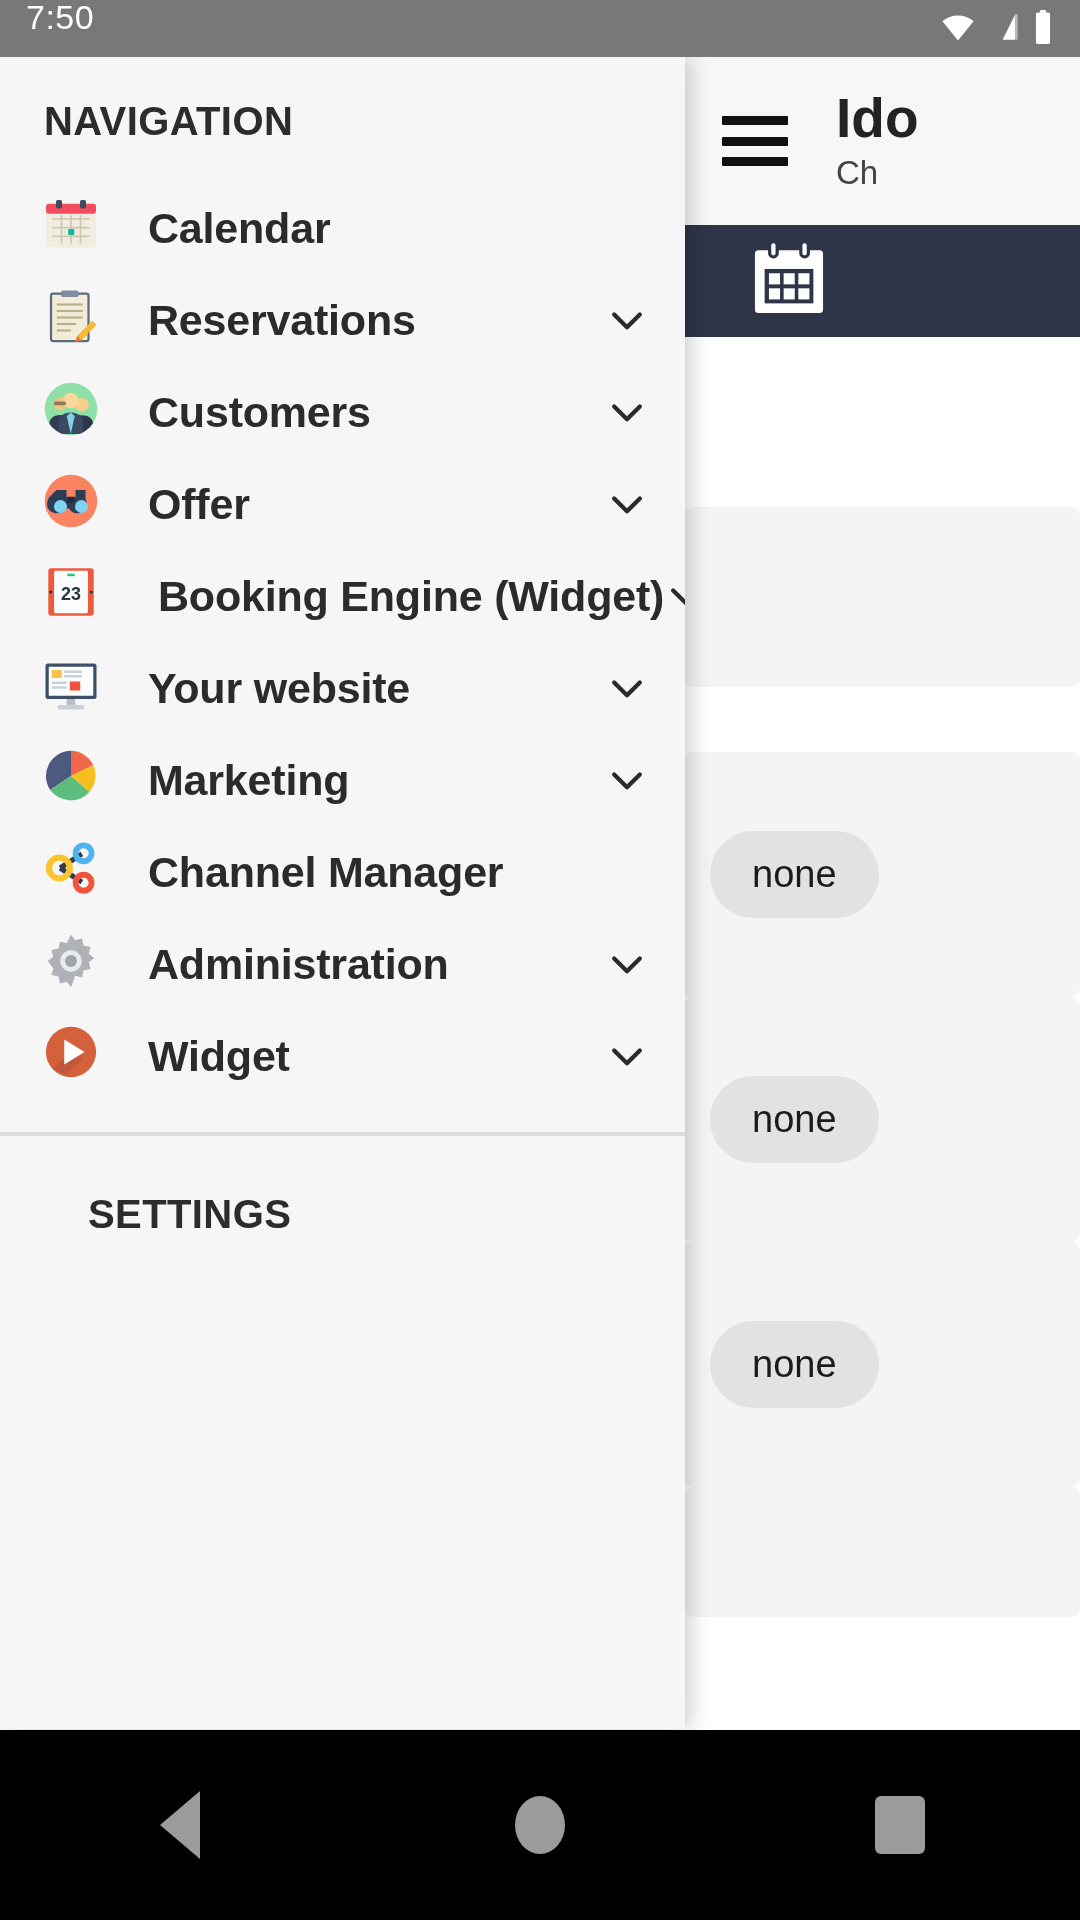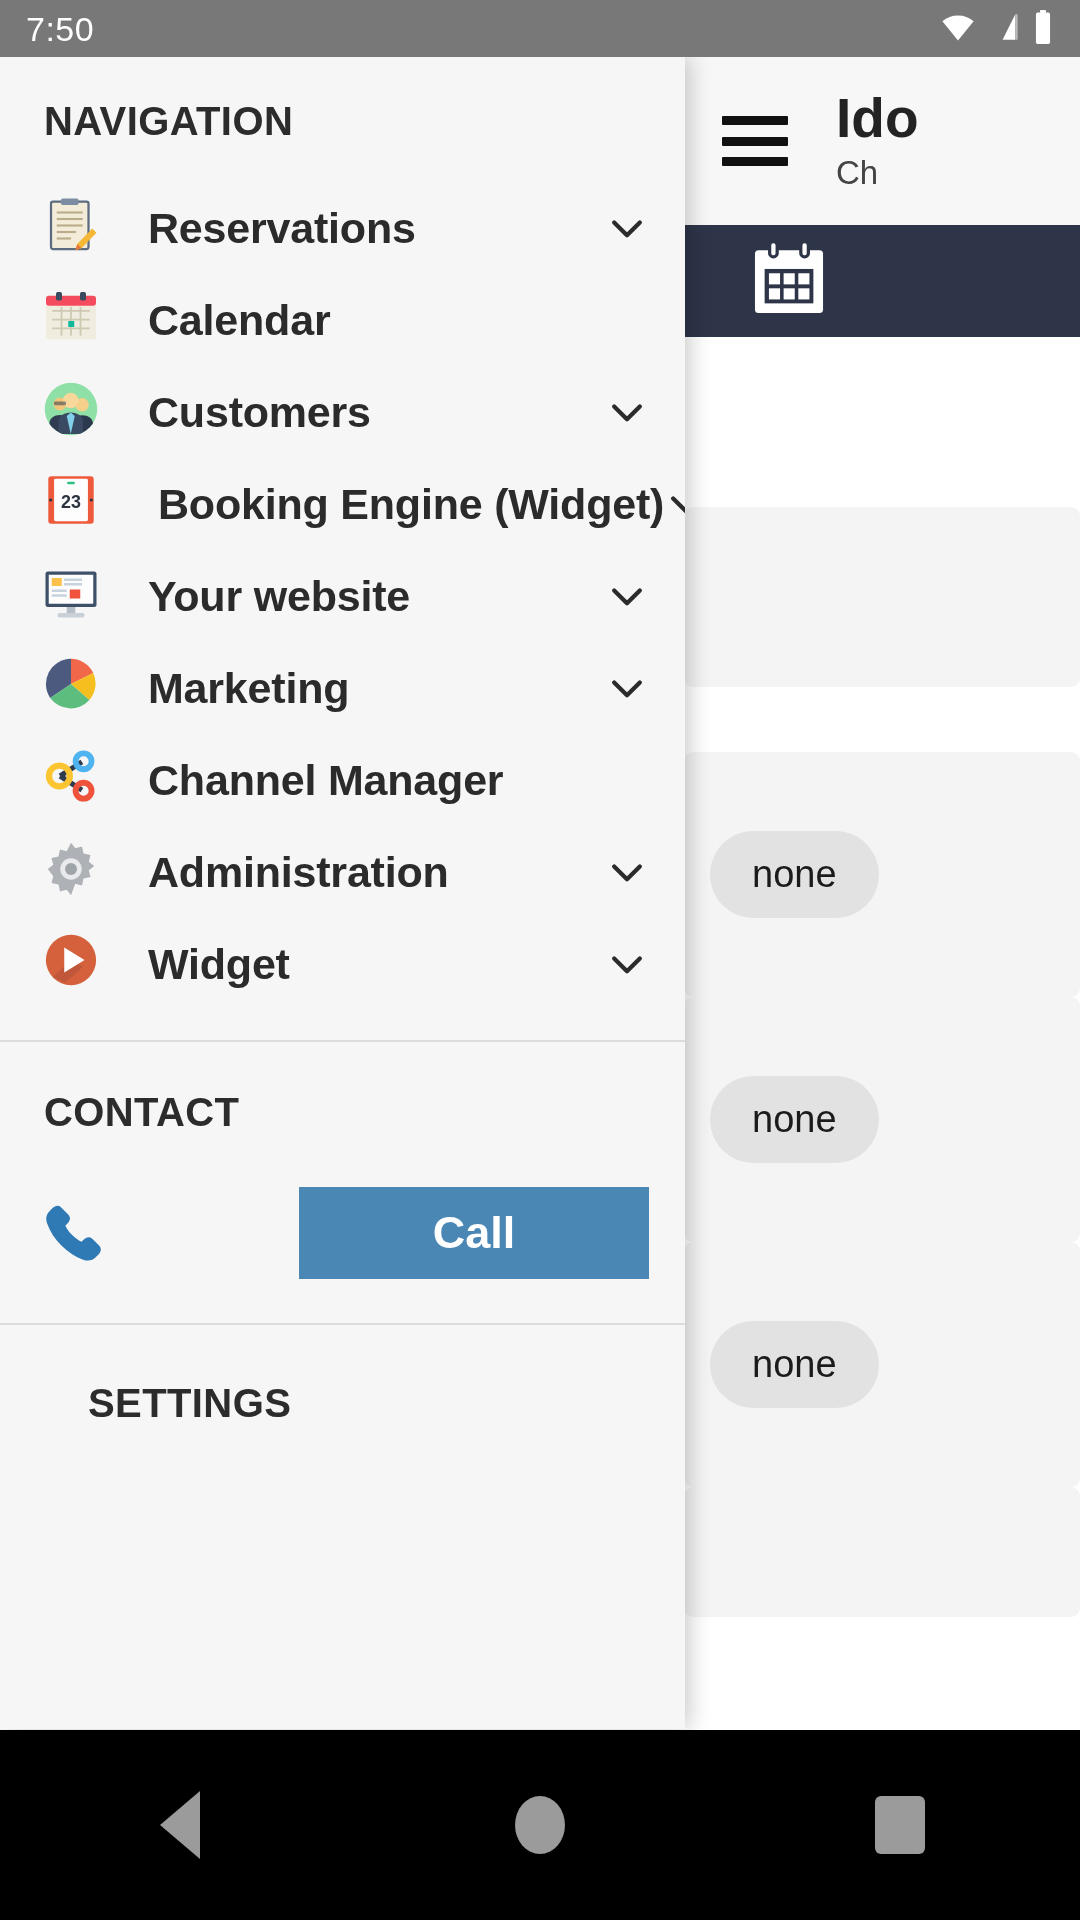--- a/index.html
+++ b/index.html
@@ -8,21 +8,21 @@
     background:#ffffff;
     font-family:"Liberation Sans", sans-serif;
     overflow:hidden;
   }
   #screen { position:relative; width:1080px; height:1920px; overflow:hidden; background:#fff; }
 
   
   .statusbar {
     position:absolute; top:0; left:0; width:1080px; height:57px;
     background:#787878; color:#fff;
-    display:flex; align-items:center; justify-content:space-between;
+    display:flex; justify-content:space-between;
     padding:0 26px;
     z-index:60;
   }
   .status-time { font-size:34px; font-weight:400; letter-spacing:0.5px; line-height:1; }
   .status-icons { display:flex; align-items:center; gap:11px; }
 
   
   .app-bg { position:absolute; top:57px; left:0; width:1080px; height:1800px; background:#fff; }
   .app-header {
     position:absolute; top:0; left:684px; width:396px; height:168px;
@@ -171,60 +171,60 @@
   </div>
 
   <div class="drawer">
 
     <div class="nav-section">
       <div class="section-title">NAVIGATION</div>
 
       <div class="nav-item">
         <span class="nav-icon">
           <svg width="60" height="60" viewBox="0 0 24 24">
-            <rect x="4" y="2.6" width="15" height="19" rx="0.8" fill="#f3ecd8" stroke="#5b6b80" stroke-width="0.9"></rect>
-            <rect x="8" y="1.4" width="7" height="2.6" rx="0.7" fill="#7b8ca3"></rect>
-            <g stroke="#b9ad8c" stroke-width="0.85">
-              <line x1="6.3" y1="7" x2="16.7" y2="7"></line>
-                <line x1="6.3" y1="9.6" x2="16.7" y2="9.6"></line>
-              <line x1="6.3" y1="12.2" x2="16.7" y2="12.2"></line>
-                <line x1="6.3" y1="14.8" x2="14" y2="14.8"></line>
-              <line x1="6.3" y1="17.4" x2="12" y2="17.4"></line>
-            </g>
-            <path d="M14.5 19.6 L20.5 13.4 L22.2 15.1 L16.2 21.3 L13.8 22z" fill="#f5b836"></path>
-            <path d="M13.8 22 L14.5 19.6 L16.2 21.3z" fill="#e8743b"></path>
-          </svg>
-        </span>
-        <span class="nav-label">Reservations</span>
-        <span class="chev">
-          <svg width="44" height="44" viewBox="0 0 24 24" fill="none" stroke="#2b2b2b" stroke-width="2.3" stroke-linecap="round" stroke-linejoin="round">
-              <polyline points="5 9 12 16 19 9"></polyline>
-            </svg>
-        </span>
-      </div>
-
-      <div class="nav-item">
-        <span class="nav-icon">
-          <svg width="60" height="60" viewBox="0 0 24 24">
             <rect x="2" y="3.5" width="20" height="17.5" rx="1.2" fill="#f0ece0"></rect>
             <rect x="2" y="3.5" width="20" height="4" rx="1.2" fill="#f54b5e"></rect>
             <rect x="6" y="2" width="2.4" height="3.4" rx="0.7" fill="#3b4a5e"></rect>
             <rect x="15.6" y="2" width="2.4" height="3.4" rx="0.7" fill="#3b4a5e"></rect>
             <g stroke="#cfc8b2" stroke-width="0.7">
               <line x1="4.5" y1="9.5" x2="19.5" y2="9.5"></line>
                 <line x1="4.5" y1="13" x2="19.5" y2="13"></line>
               <line x1="4.5" y1="16.5" x2="19.5" y2="16.5"></line>
               <line x1="8.2" y1="8" x2="8.2" y2="19.5"></line>
                 <line x1="12" y1="8" x2="12" y2="19.5"></line>
               <line x1="15.8" y1="8" x2="15.8" y2="19.5"></line>
             </g>
             <rect x="10.9" y="13.6" width="2.4" height="2.4" fill="#12b89a"></rect>
           </svg>
         </span>
         <span class="nav-label">Calendar</span>
+      </div>
+
+      <div class="nav-item">
+        <span class="nav-icon">
+          <svg width="60" height="60" viewBox="0 0 24 24">
+            <rect x="4" y="2.6" width="15" height="19" rx="0.8" fill="#f3ecd8" stroke="#5b6b80" stroke-width="0.9"></rect>
+            <rect x="8" y="1.4" width="7" height="2.6" rx="0.7" fill="#7b8ca3"></rect>
+            <g stroke="#b9ad8c" stroke-width="0.85">
+              <line x1="6.3" y1="7" x2="16.7" y2="7"></line>
+                <line x1="6.3" y1="9.6" x2="16.7" y2="9.6"></line>
+              <line x1="6.3" y1="12.2" x2="16.7" y2="12.2"></line>
+                <line x1="6.3" y1="14.8" x2="14" y2="14.8"></line>
+              <line x1="6.3" y1="17.4" x2="12" y2="17.4"></line>
+            </g>
+            <path d="M14.5 19.6 L20.5 13.4 L22.2 15.1 L16.2 21.3 L13.8 22z" fill="#f5b836"></path>
+            <path d="M13.8 22 L14.5 19.6 L16.2 21.3z" fill="#e8743b"></path>
+          </svg>
+        </span>
+        <span class="nav-label">Reservations</span>
+        <span class="chev">
+          <svg width="44" height="44" viewBox="0 0 24 24" fill="none" stroke="#2b2b2b" stroke-width="2.3" stroke-linecap="round" stroke-linejoin="round">
+              <polyline points="5 9 12 16 19 9"></polyline>
+            </svg>
+        </span>
       </div>
 
       <div class="nav-item">
         <span class="nav-icon">
           <svg width="60" height="60" viewBox="0 0 24 24">
             <circle cx="12" cy="12" r="10.5" fill="#8fe0a6"></circle>
             <g clip-path="url(#cclip)">
               <circle cx="7.6" cy="10" r="2.6" fill="#f2c57c"></circle>
               <path d="M3.4 22 v-4.3 c0-2 1.9-3.3 4.2-3.3 s4.2 1.3 4.2 3.3 V22z" fill="#2f3c52"></path>
               <circle cx="16.4" cy="10.3" r="2.7" fill="#f6cf8a"></circle>
@@ -242,20 +242,37 @@
           </svg>
         </span>
         <span class="nav-label">Customers</span>
         <span class="chev">
           <svg width="44" height="44" viewBox="0 0 24 24" fill="none" stroke="#2b2b2b" stroke-width="2.3" stroke-linecap="round" stroke-linejoin="round">
               <polyline points="5 9 12 16 19 9"></polyline>
             </svg>
         </span>
       </div>
 
+      <div class="nav-item">
+        <span class="nav-icon">
+          <svg width="60" height="60" viewBox="0 0 24 24">
+            <circle cx="12" cy="12" r="10.5" fill="#fa8361"></circle>
+            <path d="M6.2 7.6 h4 v3 h3.6 v-3 h4 v3.2 c0 .8 .6 1.3 .6 2.6 a3.9 3.9 0 0 1 -7.2 1.6 h-1.6 a3.9 3.9 0 0 1 -7.2 -1.6 c0-1.3 .6-1.8 .6-2.6 z" fill="#2d3c57"></path>
+            <circle cx="7.8" cy="14.2" r="2.6" fill="#7fd3ef"></circle>
+            <circle cx="16.2" cy="14.2" r="2.6" fill="#7fd3ef"></circle>
+            <rect x="10.5" y="10.3" width="3" height="2.4" fill="#1f2b40"></rect>
+          </svg>
+        </span>
+        <span class="nav-label">Offer</span>
+        <span class="chev">
+          <svg width="44" height="44" viewBox="0 0 24 24" fill="none" stroke="#2b2b2b" stroke-width="2.3" stroke-linecap="round" stroke-linejoin="round">
+              <polyline points="5 9 12 16 19 9"></polyline>
+            </svg>
+        </span>
+      </div>
 
       <div class="nav-item">
         <span class="nav-icon">
           <svg width="58" height="58" viewBox="0 0 24 24">
             <rect x="2.6" y="2.2" width="18.8" height="19.6" rx="1.2" fill="#ee5b3c"></rect>
             <rect x="5" y="3.2" width="14" height="17.6" rx="0.6" fill="#fdfdfd"></rect>
             <rect x="10.4" y="4.4" width="3.2" height="1.1" rx="0.5" fill="#2fbf7e"></rect>
             <text x="12" y="15.2" font-family="Liberation Sans, sans-serif" font-size="7.4" font-weight="bold" fill="#2b3440" text-anchor="middle">23</text>
             <circle cx="3.6" cy="12" r="0.65" fill="#2b3440"></circle>
             <circle cx="20.4" cy="12" r="0.65" fill="#2b3440"></circle>
@@ -350,31 +367,20 @@
         <span class="chev">
           <svg width="44" height="44" viewBox="0 0 24 24" fill="none" stroke="#2b2b2b" stroke-width="2.3" stroke-linecap="round" stroke-linejoin="round">
               <polyline points="5 9 12 16 19 9"></polyline>
             </svg>
         </span>
       </div>
     </div>
 
     <div class="divider"></div>
 
-    <div class="contact-section">
-      <div class="section-title">CONTACT</div>
-      <div class="contact-row">
-        <span class="phone-icon">
-          <svg width="68" height="68" viewBox="0 0 24 24">
-            <path fill="#2f79b5" d="M6.6 2.4c-.7 0-1.3.3-1.9.9l-1 1C2.5 5.5 2.3 7 2.9 8.7c1 2.8 2.7 5.4 5 7.7 2.3 2.3 4.9 4 7.7 5 1.7.6 3.2.4 4.4-.8l1-1c1-1 1.1-2.3.2-3.2l-2.3-2.3c-.9-.9-2-.8-3 .1l-.9.9c-1.2-.6-2.3-1.4-3.3-2.4s-1.8-2.1-2.4-3.3l.9-.9c.9-1 1-2.1.1-3L8 3.2c-.4-.5-.9-.8-1.4-.8z"></path>
-          </svg>
-        </span>
-        <button class="call-btn">Call</button>
-      </div>
-    </div>
 
     <div class="divider"></div>
 
     <div class="settings-section">
       <div class="section-title">SETTINGS</div>
     </div>
   </div>
 
   <div class="statusbar">
     <div class="status-time">7:50</div>

